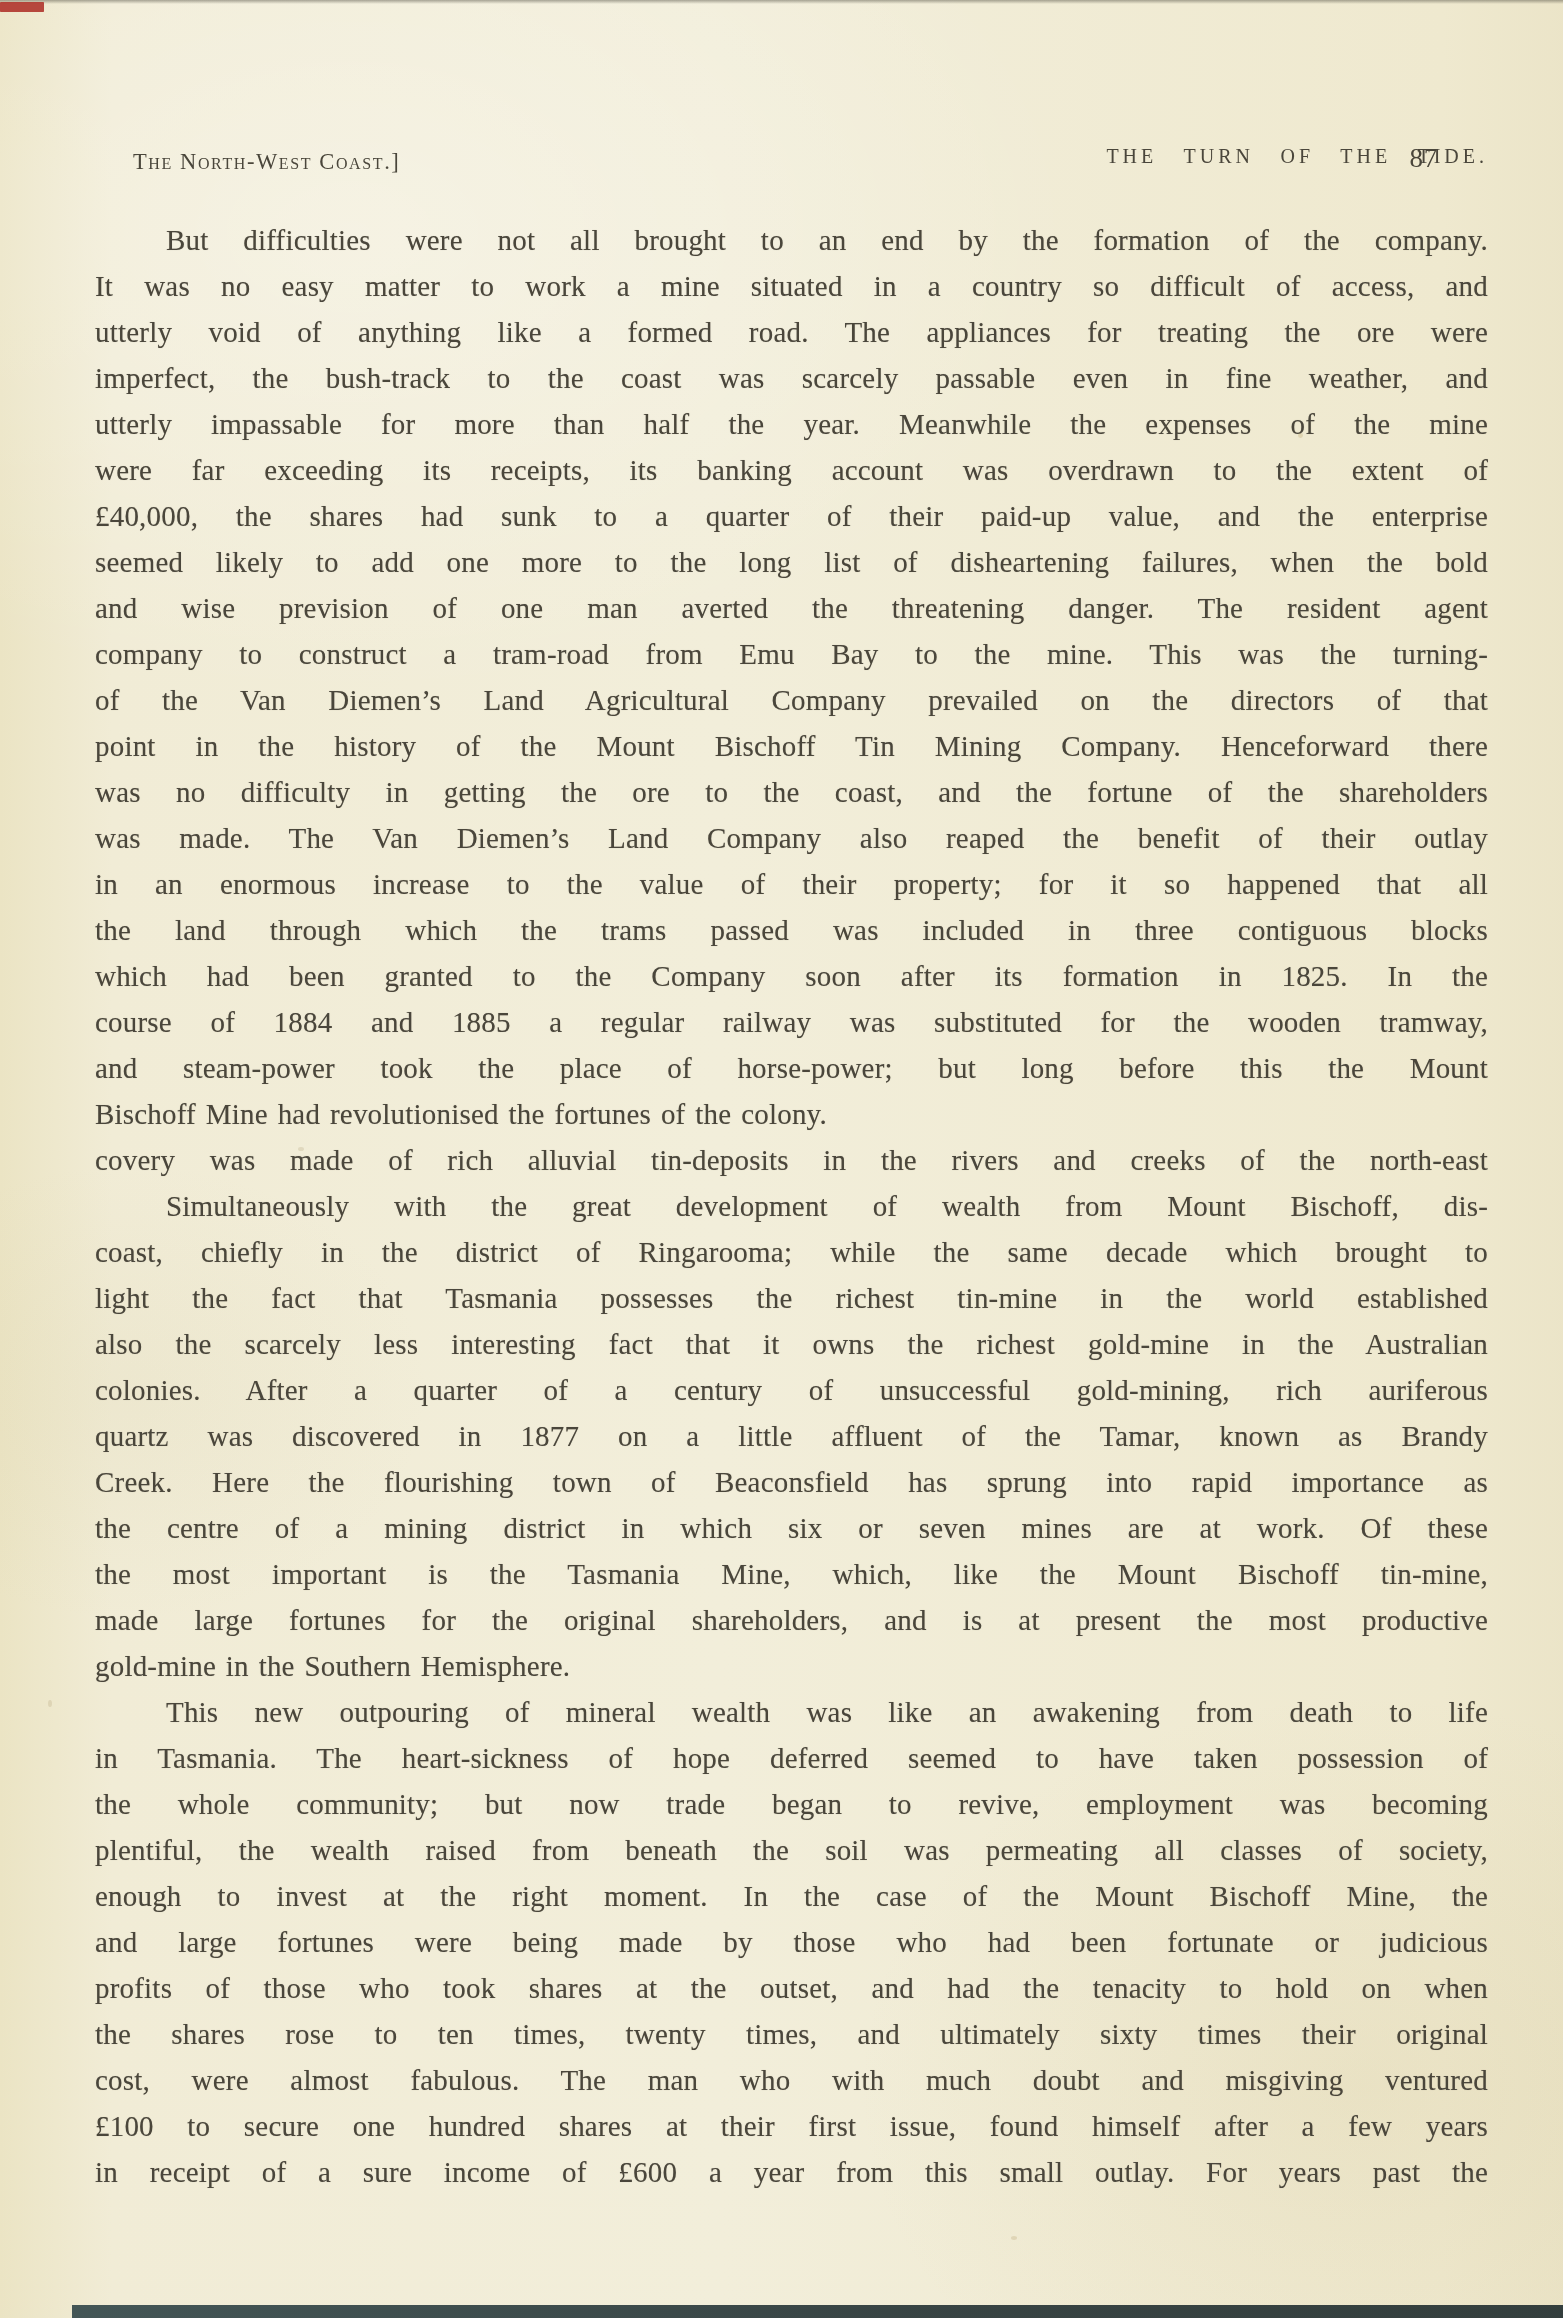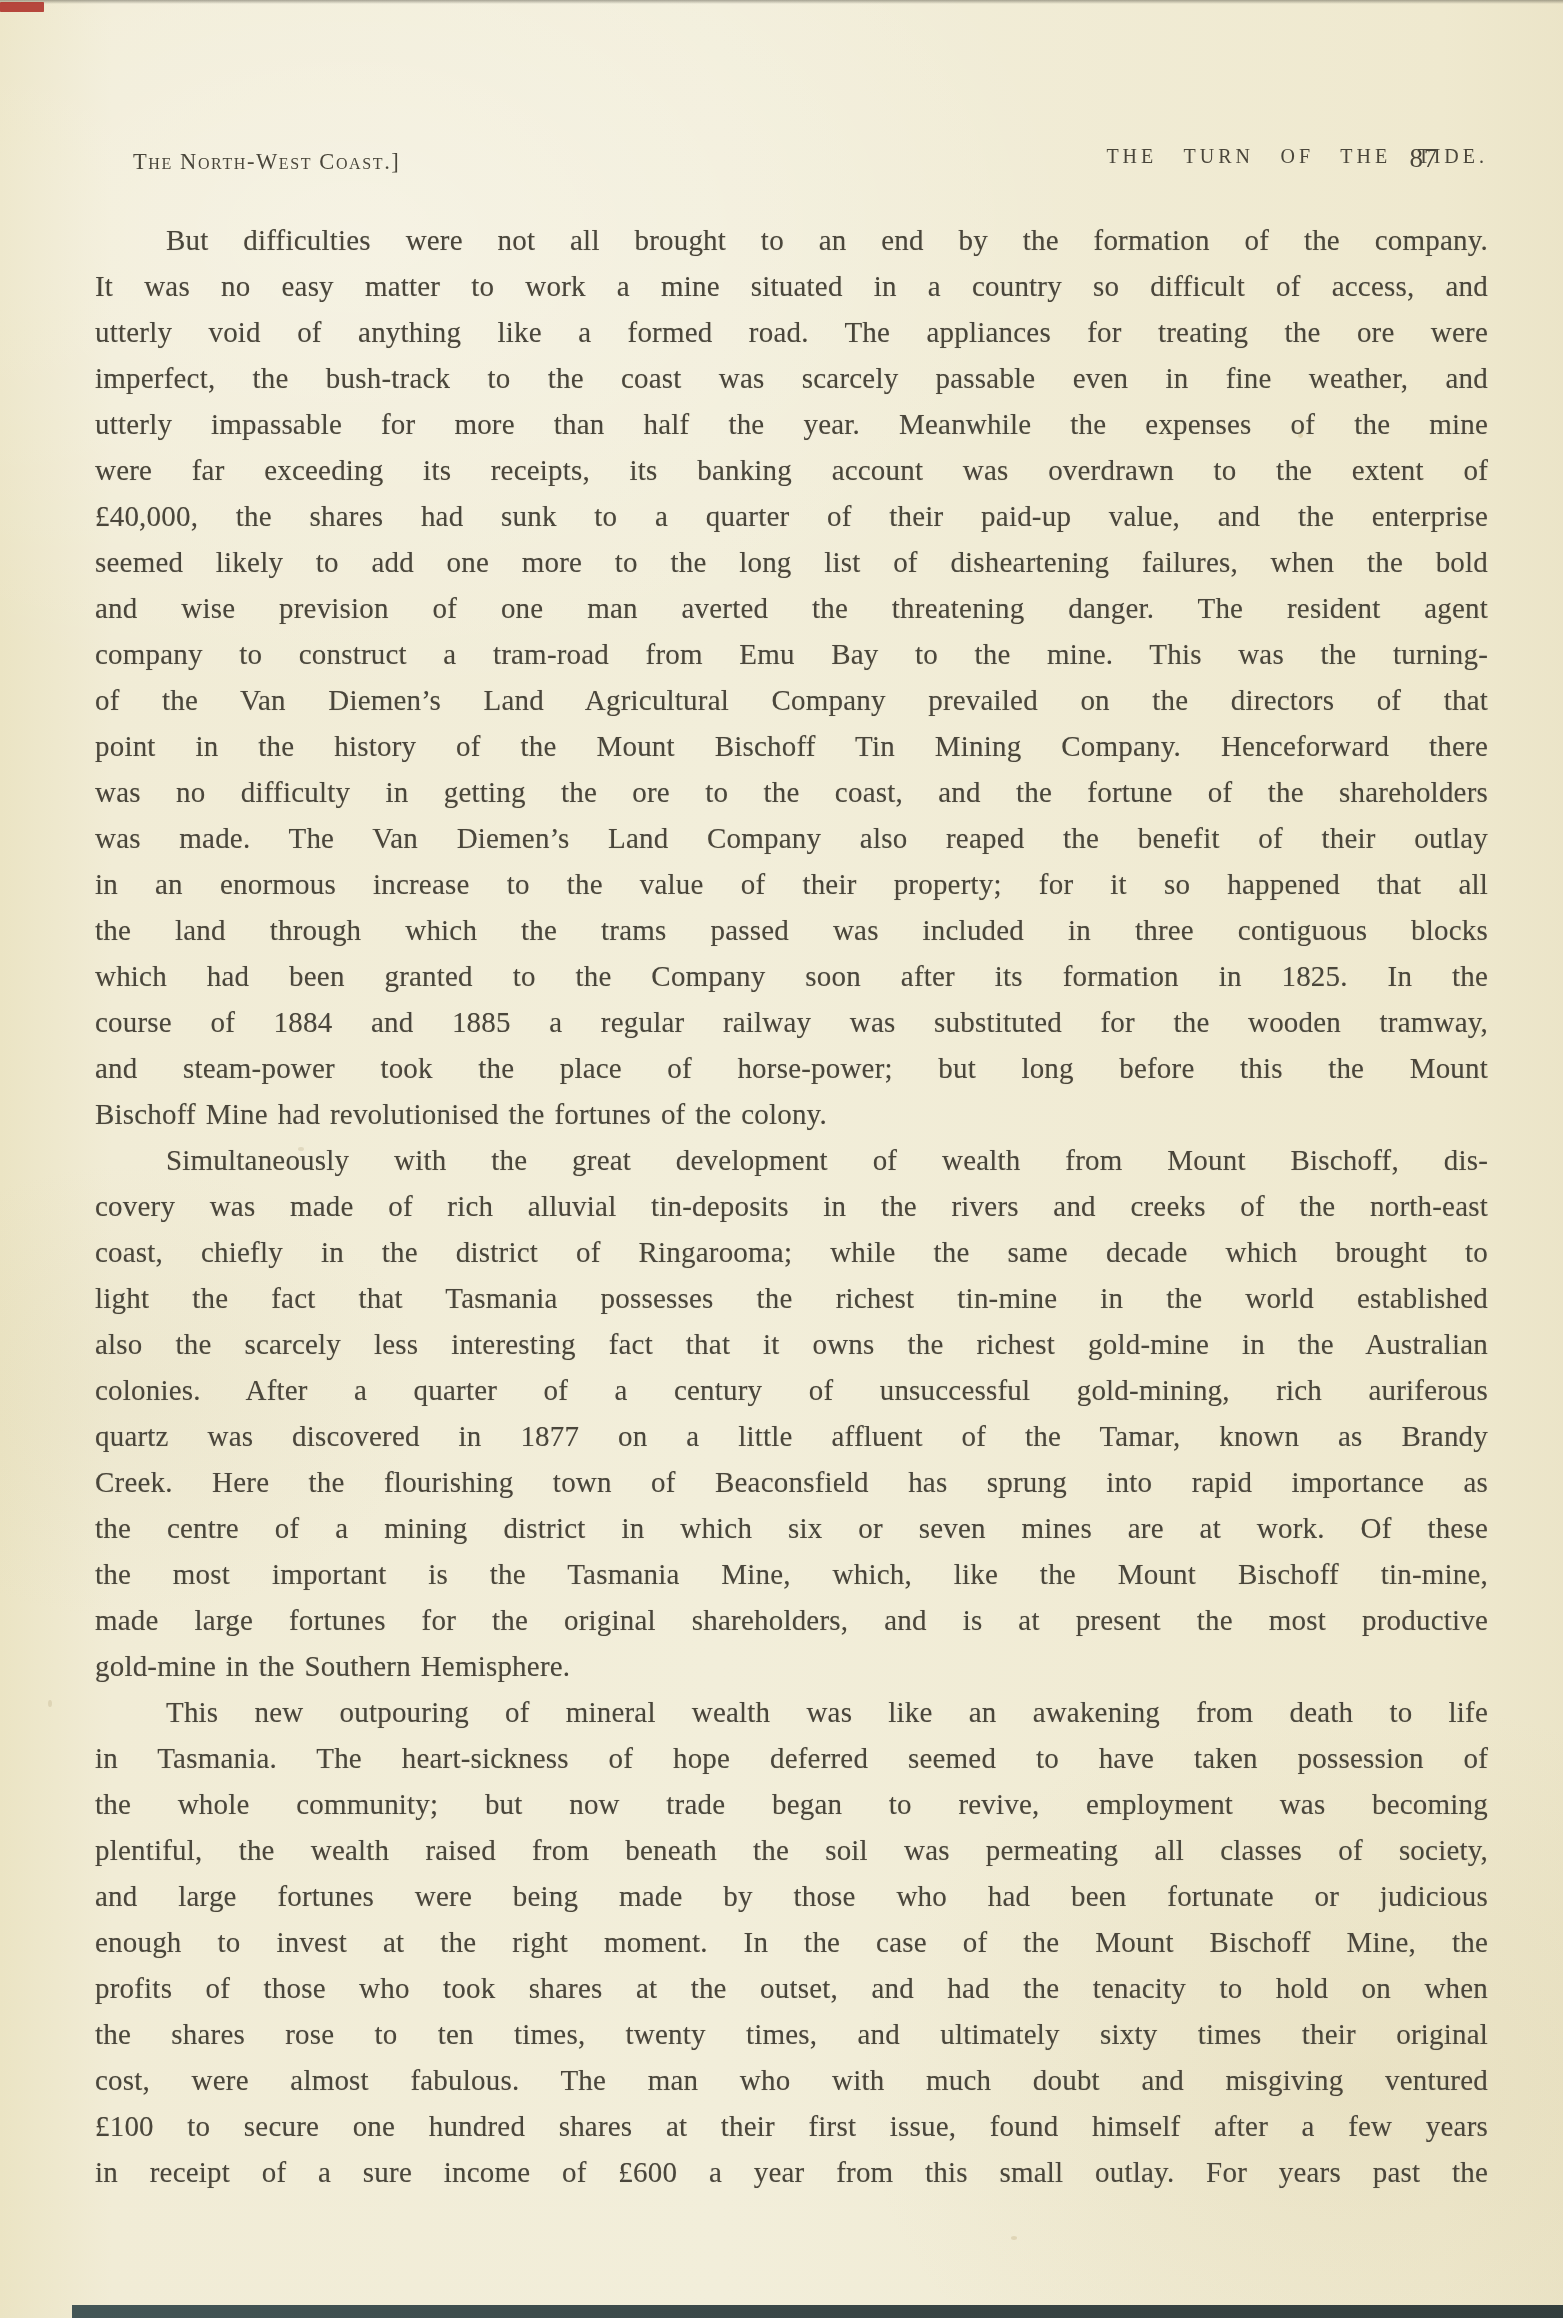--- a/index.html
+++ b/index.html
@@ -137,40 +137,40 @@
         <div class="line">was no difficulty in getting the ore to the coast, and the fortune of the shareholders</div>
         <div class="line">was made. The Van Diemen’s Land Company also reaped the benefit of their outlay</div>
         <div class="line">in an enormous increase to the value of their property; for it so happened that all</div>
         <div class="line">the land through which the trams passed was included in three contiguous blocks</div>
         <div class="line">which had been granted to the Company soon after its formation in 1825. In the</div>
         <div class="line">course of 1884 and 1885 a regular railway was substituted for the wooden tramway,</div>
         <div class="line">and steam-power took the place of horse-power; but long before this the Mount</div>
         <div class="line endline">Bischoff Mine had revolutionised the fortunes of the colony.</div>
       </div>
       <div class="para">
+        <div class="line">covery was made of rich alluvial tin-deposits in the rivers and creeks of the north-east</div>
         <div class="line first">Simultaneously with the great development of wealth from Mount Bischoff, dis-</div>
-        <div class="line">covery was made of rich alluvial tin-deposits in the rivers and creeks of the north-east</div>
         <div class="line">coast, chiefly in the district of Ringarooma; while the same decade which brought to</div>
         <div class="line">light the fact that Tasmania possesses the richest tin-mine in the world established</div>
         <div class="line">also the scarcely less interesting fact that it owns the richest gold-mine in the Australian</div>
         <div class="line">colonies. After a quarter of a century of unsuccessful gold-mining, rich auriferous</div>
         <div class="line">quartz was discovered in 1877 on a little affluent of the Tamar, known as Brandy</div>
         <div class="line">Creek. Here the flourishing town of Beaconsfield has sprung into rapid importance as</div>
         <div class="line">the centre of a mining district in which six or seven mines are at work. Of these</div>
         <div class="line">the most important is the Tasmania Mine, which, like the Mount Bischoff tin-mine,</div>
         <div class="line">made large fortunes for the original shareholders, and is at present the most productive</div>
         <div class="line endline">gold-mine in the Southern Hemisphere.</div>
       </div>
       <div class="para">
         <div class="line first">This new outpouring of mineral wealth was like an awakening from death to life</div>
         <div class="line">in Tasmania. The heart-sickness of hope deferred seemed to have taken possession of</div>
         <div class="line">the whole community; but now trade began to revive, employment was becoming</div>
         <div class="line">plentiful, the wealth raised from beneath the soil was permeating all classes of society,</div>
+        <div class="line">enough to invest at the right moment. In the case of the Mount Bischoff Mine, the</div>
         <div class="line">and large fortunes were being made by those who had been fortunate or judicious</div>
-        <div class="line">enough to invest at the right moment. In the case of the Mount Bischoff Mine, the</div>
         <div class="line">profits of those who took shares at the outset, and had the tenacity to hold on when</div>
         <div class="line">the shares rose to ten times, twenty times, and ultimately sixty times their original</div>
         <div class="line">cost, were almost fabulous. The man who with much doubt and misgiving ventured</div>
         <div class="line">£100 to secure one hundred shares at their first issue, found himself after a few years</div>
         <div class="line">in receipt of a sure income of £600 a year from this small outlay. For years past the</div>
       </div>
     </main>
 
   <div class="top-line"></div>
   <div class="red-mark"></div>

